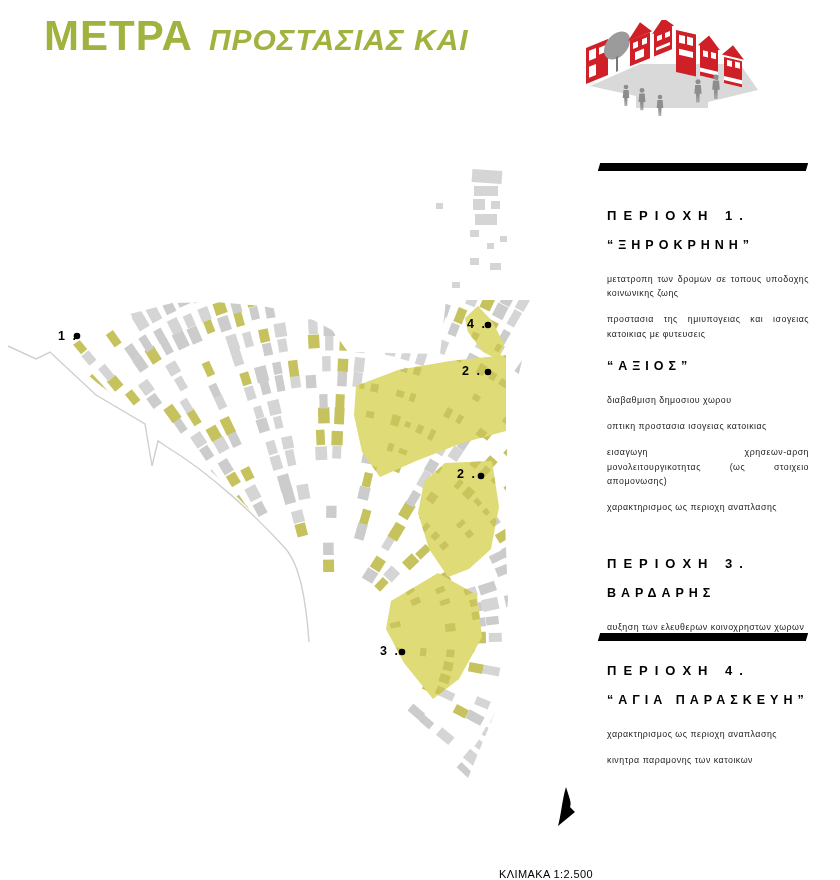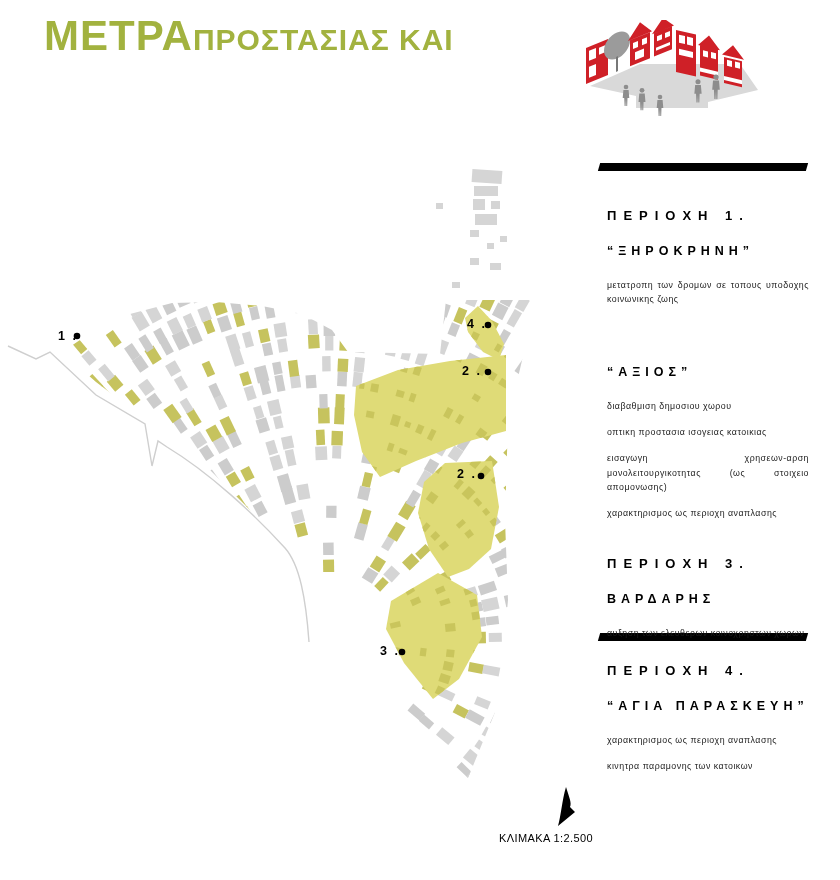--- a/index.html
+++ b/index.html
@@ -5,36 +5,36 @@
   html,body{margin:0;padding:0;}
   body{
     width:840px;height:880px;position:relative;overflow:hidden;background:#ffffff;
     font-family:"Liberation Sans","DejaVu Sans",sans-serif;
   }
   .page{position:absolute;inset:0;}
   
   .title{position:absolute;left:44px;top:16px;color:var(--accent,#a2b23f);font-weight:bold;line-height:40px;white-space:nowrap;}
   .title .big{font-size:42px;letter-spacing:1px;}
   .title .small{font-size:30px;letter-spacing:1px;}
-  .title .gap{}
+  .title .gap{margin-left:16px;font-style:italic;}
   
   .houses{position:absolute;left:580px;top:20px;width:190px;height:105px;}
   
   .map-svg{position:absolute;left:0;top:0;width:840px;height:880px;}
   .marker text{font-family:"Liberation Sans","DejaVu Sans",sans-serif;font-size:12.5px;font-weight:bold;letter-spacing:2px;fill:var(--ink,#000);}
-  .scale-label{position:absolute;left:499px;top:832px;font-size:11px;letter-spacing:0.4px;color:var(--ink,#000);white-space:nowrap;}
+  .scale-label{position:absolute;left:499px;top:868px;font-size:11px;letter-spacing:0.4px;color:var(--ink,#000);white-space:nowrap;}
   
   .panel{position:absolute;left:597px;top:163px;width:213px;height:478px;}
   .bar{position:absolute;left:2px;width:208px;height:8px;background:var(--ink,#000);transform:skewX(-16deg);}
   .bar.top{top:0;}
   .bar.bottom{bottom:0;}
   .section{position:absolute;left:10px;width:202px;color:var(--ink,#000);}
   .s1{top:45px}.s2{top:181px}.s3{top:393px}.s4{top:500px}
   .s-title{font-size:13px;font-weight:bold;letter-spacing:7px;white-space:nowrap;}
-  .s-sub{font-size:12.5px;font-weight:bold;letter-spacing:5px;margin:21px 0 20px;white-space:nowrap;}
+  .s-sub{font-size:12.5px;font-weight:bold;letter-spacing:5px;margin:15px 0 20px;white-space:nowrap;}
   .section p{font-size:8.8px;letter-spacing:0.5px;line-height:14.2px;margin:8px 0 12px;color:#1b1b1b;text-align:justify;}
 </style>
 </head>
 <body>
 
 <div class="page">
 
   <div class="title">
     <span class="big">ΜΕΤΡΑ</span><span class="small gap">ΠΡΟΣΤΑΣΙΑΣ ΚΑΙ</span><br>
   </div>
@@ -753,20 +753,21 @@
   <div class="scale-label">ΚΛΙΜΑΚΑ 1:2.500</div>
 
   <div class="panel">
     <div class="bar top"></div>
     <div class="bar bottom"></div>
 
     <div class="section s1">
       <div class="s-title">ΠΕΡΙΟΧΗ 1.</div>
       <div class="s-sub">“ΞΗΡΟΚΡΗΝΗ”</div>
       <p>μετατροπη των δρομων σε τοπους υποδοχης κοινωνικης ζωης</p>
+      <p>προστασια της ημιυπογειας και ισογειας κατοικιας με φυτευσεις</p>
     </div>
 
     <div class="section s2">
       <div class="s-sub">“ΑΞΙΟΣ”</div>
       <p>διαβαθμιση δημοσιου χωρου</p>
       <p>οπτικη προστασια ισογειας κατοικιας</p>
       <p>εισαγωγη χρησεων-αρση μονολειτουργικοτητας (ως στοιχειο απομονωσης)</p>
       <p>χαρακτηρισμος ως περιοχη αναπλασης</p>
     </div>
 

